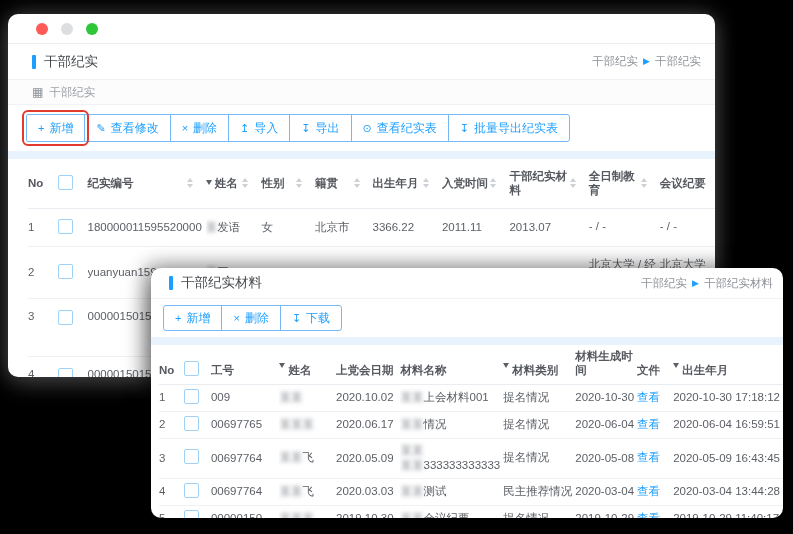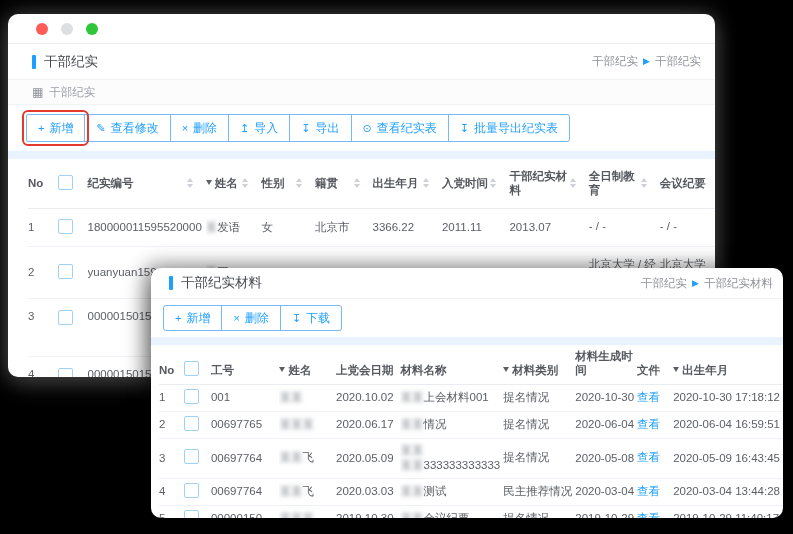--- a/index.html
+++ b/index.html
@@ -42,21 +42,21 @@
   table.grid{border-collapse:collapse;table-layout:fixed;margin-left:20px;font-size:11.5px;color:#5c6066}
   .front table.grid{margin-left:8px}
   table.grid th{font-weight:bold;color:#55585e;font-size:11.5px;text-align:left;padding:10px 4px 10px 0;border-bottom:1px solid #e9ecf1;vertical-align:middle}
   .front table.grid th{padding:4px 3px 6px 0;vertical-align:bottom}
   table.grid td{padding:10px 4px 10px 0;border-bottom:1px solid #eef1f5;vertical-align:middle;white-space:nowrap;overflow:hidden}
   .front table.grid td{padding:4px 3px 5px 0}
   table.grid td.wrap{white-space:normal;overflow:visible;line-height:1.35}
   table.grid tr.tall td{vertical-align:top;padding-top:11px}
 
   .th-in{display:flex;align-items:center;width:100%}
-  .front .th-in{align-items:center}
+  .front .th-in{align-items:flex-start}
   .th-label{line-height:1.25}
   .sort{display:inline-flex;flex-direction:column;gap:2px;margin-left:auto;margin-right:9px;cursor:pointer}
   .sort .tu{width:0;height:0;border-left:3.5px solid transparent;border-right:3.5px solid transparent;border-bottom:4px solid #ccd0d7}
   .sort .td2{width:0;height:0;border-left:3.5px solid transparent;border-right:3.5px solid transparent;border-top:4px solid #ccd0d7}
   .filter{width:0;height:0;border-left:3.5px solid transparent;border-right:3.5px solid transparent;border-top:5px solid #5c6066;margin:0 3px 2px 0;display:inline-block;flex:none;cursor:pointer}
 
   .cb{display:inline-block;width:13px;height:13px;border:1px solid #9ed1f7;border-radius:2px;background:#fff;cursor:pointer}
   .blur{filter:blur(2.2px);color:#84888f;user-select:none}
   .link{color:#1e9fff;cursor:pointer}
 </style>
@@ -362,21 +362,21 @@
                 <span class="filter"></span>
                 <span class="th-label">出生年月</span>
               </div>
             </th>
           </tr>
         </thead>
         <tbody>
           <tr>
             <td>1</td>
             <td><span class="cb"></span></td>
-            <td><span>001</span></td>
+            <td><span>009</span></td>
             <td><span class="blur">某某</span></td>
             <td><span>2020.10.02</span></td>
             <td><span class="blur">某某</span><span>上会材料001</span></td>
             <td><span>提名情况</span></td>
             <td><span>2020-10-30</span></td>
             <td><span class="link">查看</span></td>
             <td><span>2020-10-30 17:18:12</span></td>
           </tr>
           <tr>
             <td>2</td>

